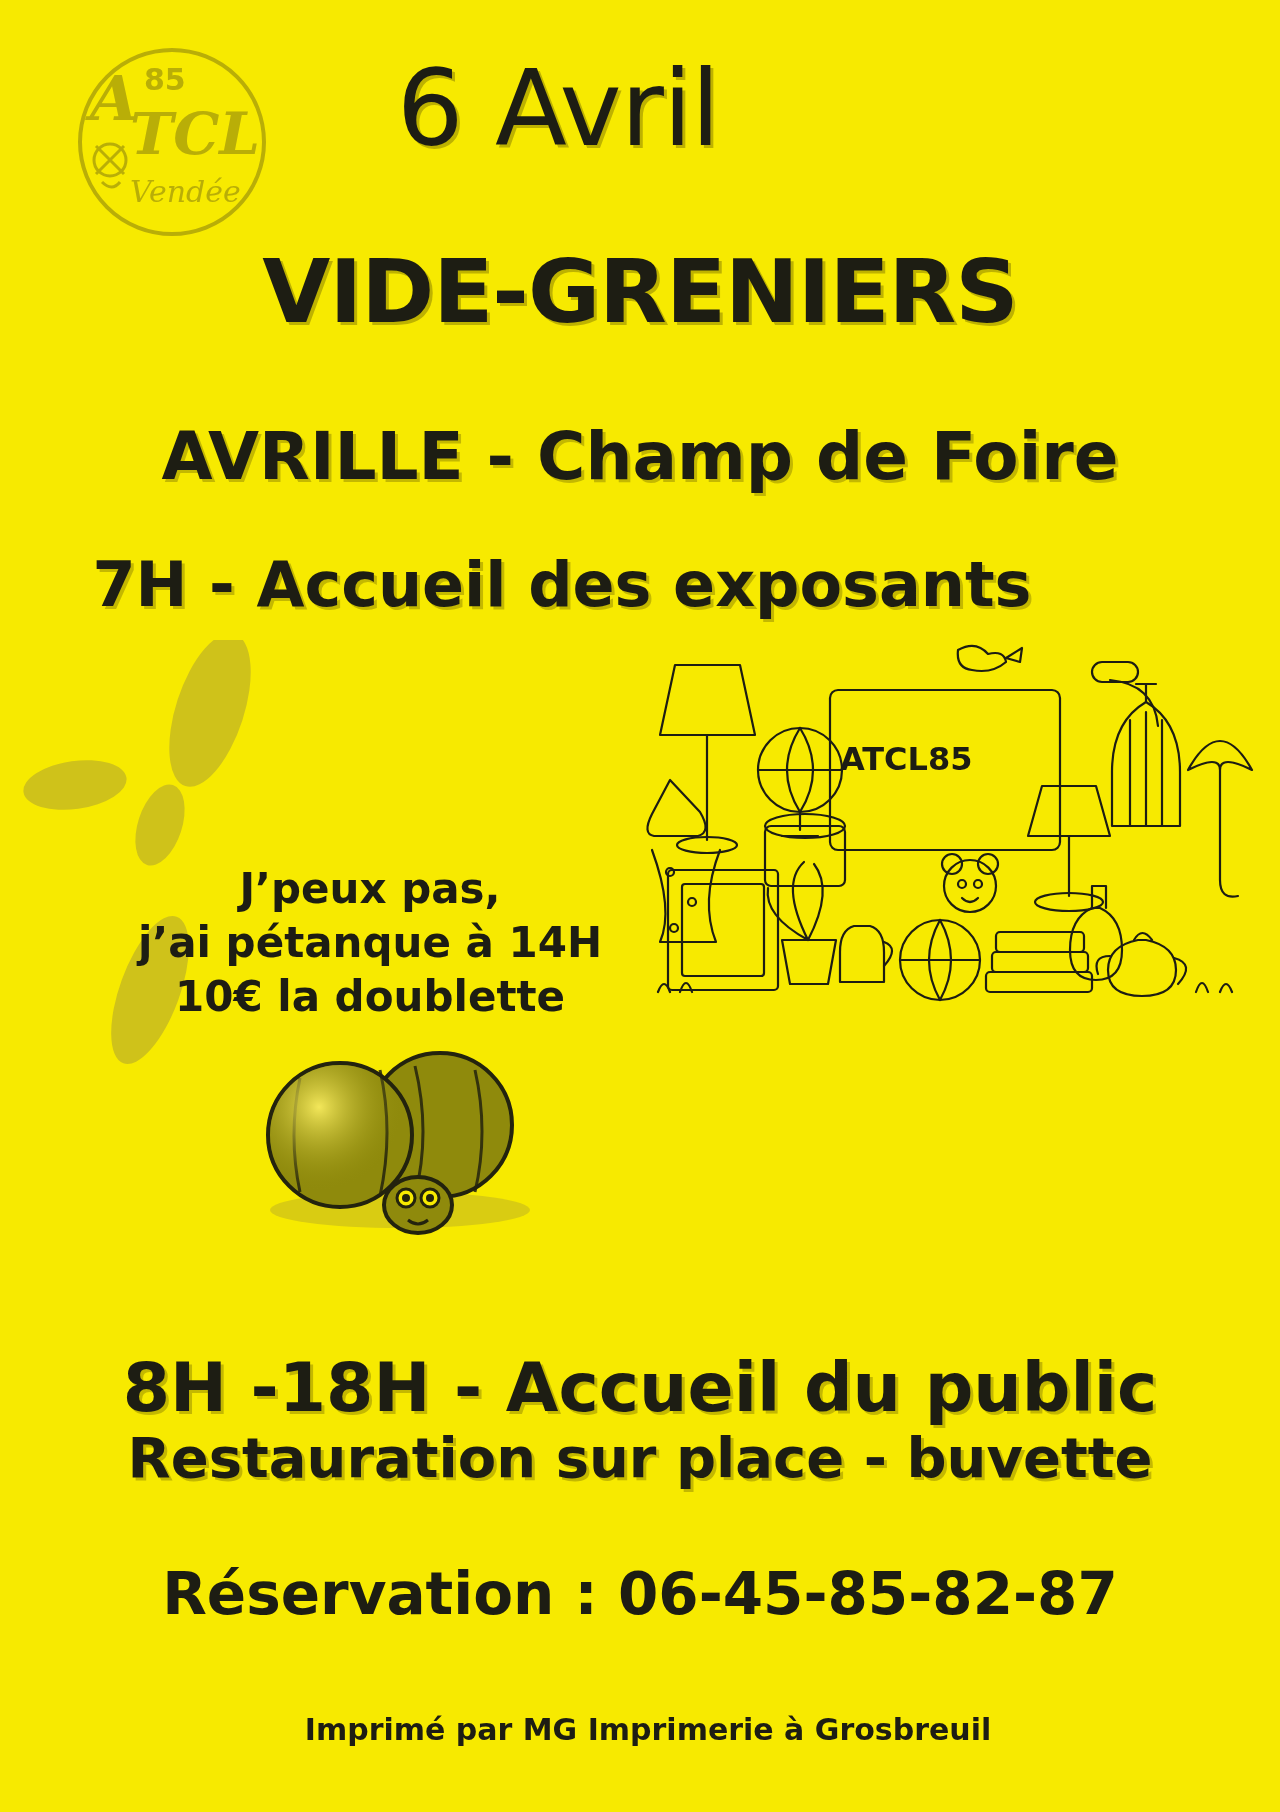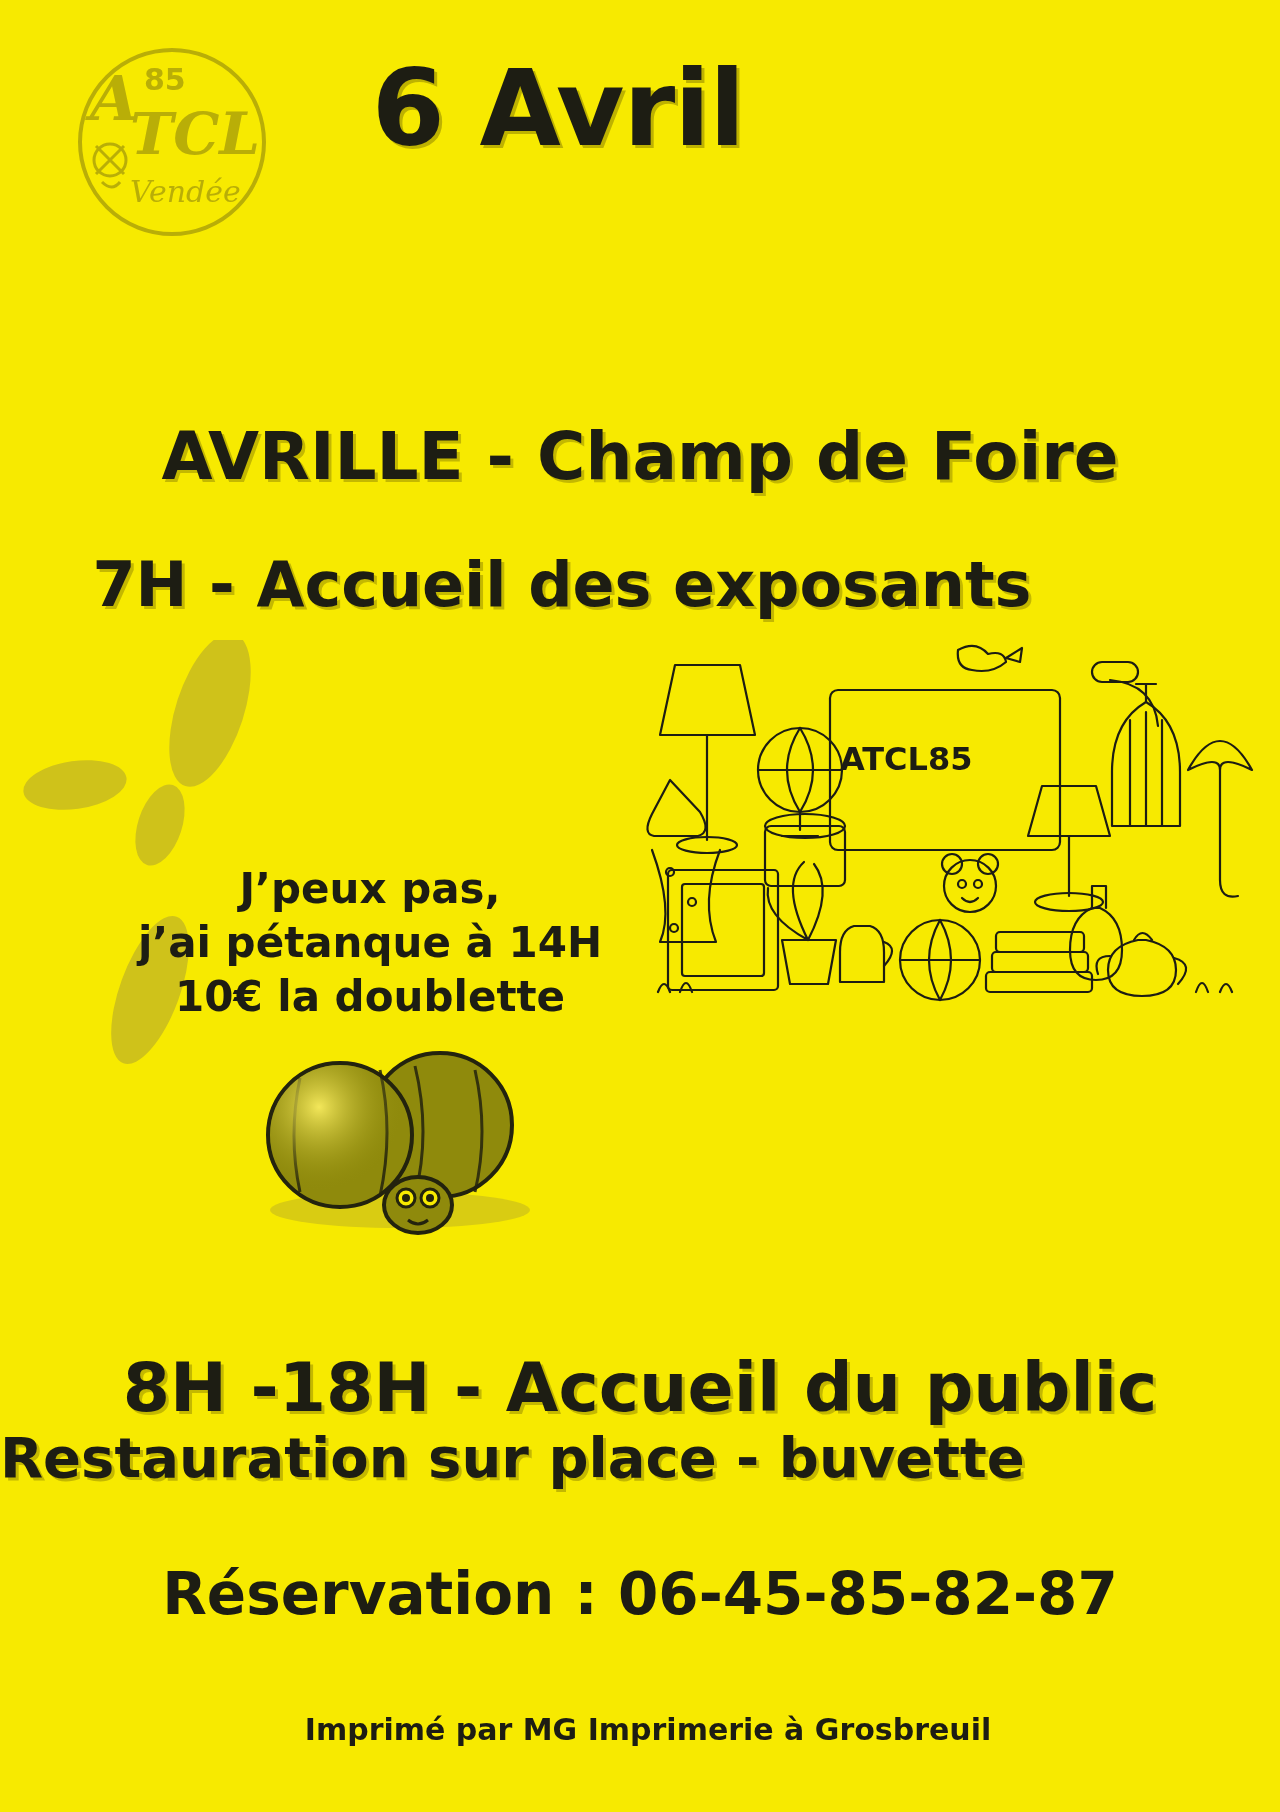--- a/index.html
+++ b/index.html
@@ -32,21 +32,21 @@
   .logo svg { display: block; }
 
   
   .title-date {
     position: absolute;
     left: 0;
     top: 48px;
     width: 1116px;
     text-align: center;
     font-size: 105px;
-    font-weight: 700;
+    font-weight: 400;
     color: #1d1d13;
     letter-spacing: -1px;
     text-shadow: 3px 3px 0 rgba(120,110,0,0.45);
   }
   .title-main {
     position: absolute;
     left: 0;
     top: 240px;
     width: 1280px;
     text-align: center;
@@ -138,21 +138,21 @@
     font-weight: 700;
     color: #1d1d13;
     text-shadow: 3px 3px 0 rgba(120,110,0,0.40);
     margin-top: 48px;
   }
   .line-resto {
     position: absolute;
     left: 0;
     top: 1425px;
     width: 1280px;
-    text-align: left;
+    text-align: center;
     font-size: 56px;
     font-weight: 700;
     color: #1d1d13;
     text-shadow: 3px 3px 0 rgba(120,110,0,0.40);
   }
   .line-reservation {
     position: absolute;
     left: 0;
     top: 1560px;
     width: 1280px;
@@ -186,20 +186,21 @@
       <text x="58" y="160" font-family="'DejaVu Serif', serif" font-size="30" font-style="italic" fill="#b9ae07">Vendée</text>
       <g stroke="#b9ae07" stroke-width="3" fill="none">
         <circle cx="38" cy="118" r="16"></circle>
         <path d="M24 104 L52 132 M52 104 L24 132"></path>
         <path d="M30 140 q10 10 18 0"></path>
       </g>
     </svg>
   </div>
 
   <div class="title-date">6 Avril</div>
+  <div class="title-main">VIDE-GRENIERS</div>
   <div class="line-place">AVRILLE - Champ de Foire</div>
   <div class="line-exposants">7H - Accueil des exposants</div>
 
   <div class="swooshes">
     <svg viewBox="0 0 320 460" width="320" height="460" aria-hidden="true">
       <g fill="#cfc21a">
         <ellipse cx="190" cy="70" rx="34" ry="80" transform="rotate(18 190 70)"></ellipse>
         <ellipse cx="140" cy="185" rx="22" ry="42" transform="rotate(18 140 185)"></ellipse>
         <ellipse cx="55" cy="145" rx="52" ry="24" transform="rotate(-8 55 145)"></ellipse>
         <ellipse cx="130" cy="350" rx="30" ry="78" transform="rotate(20 130 350)"></ellipse>

